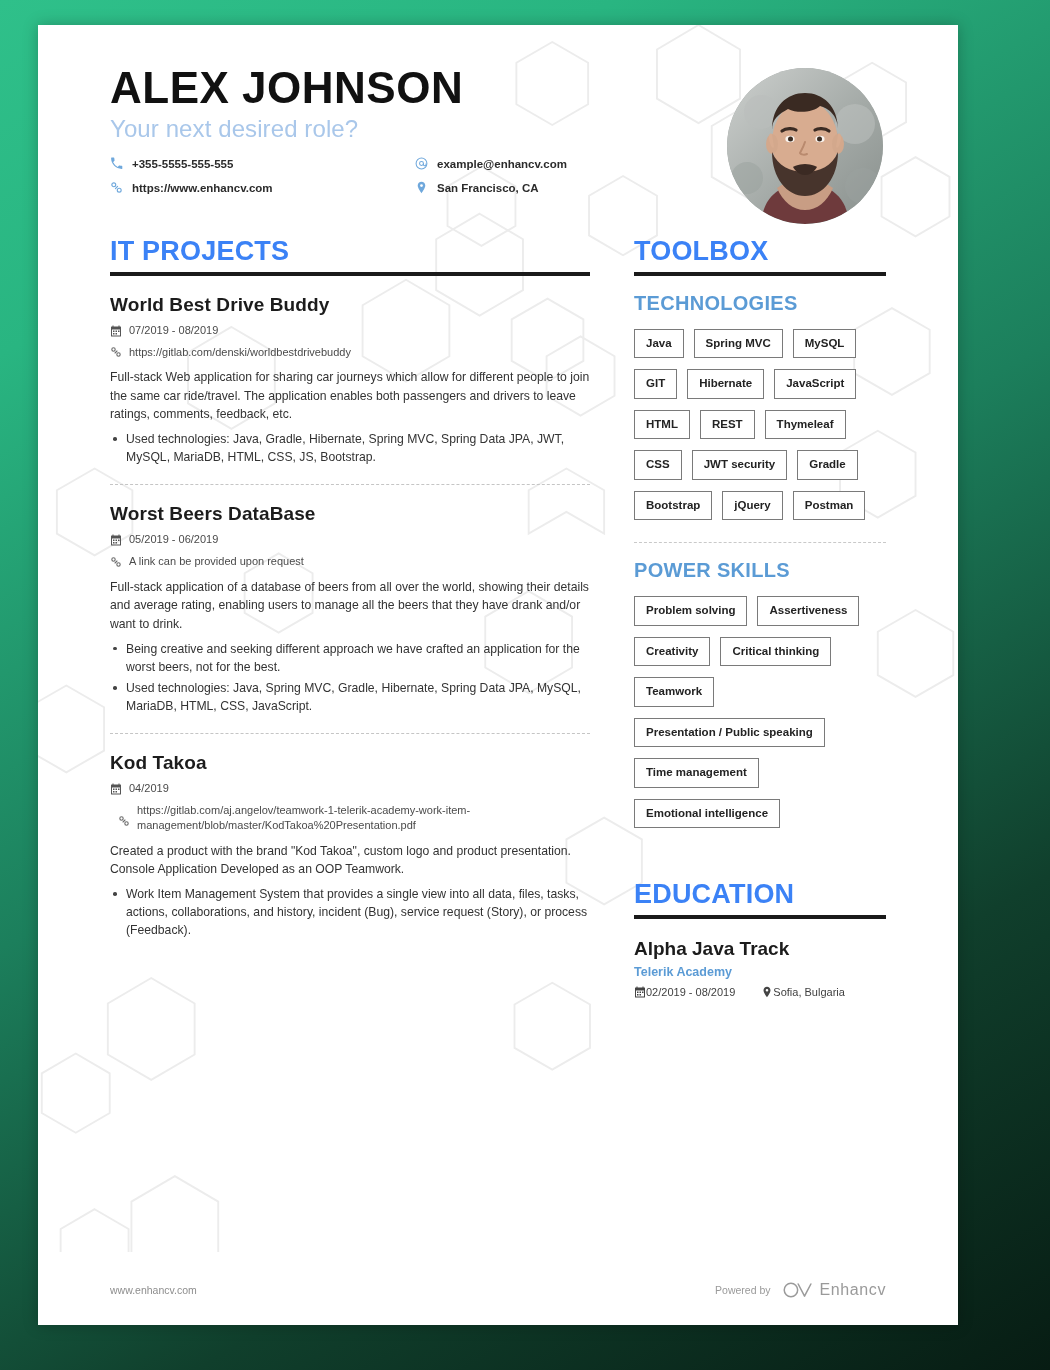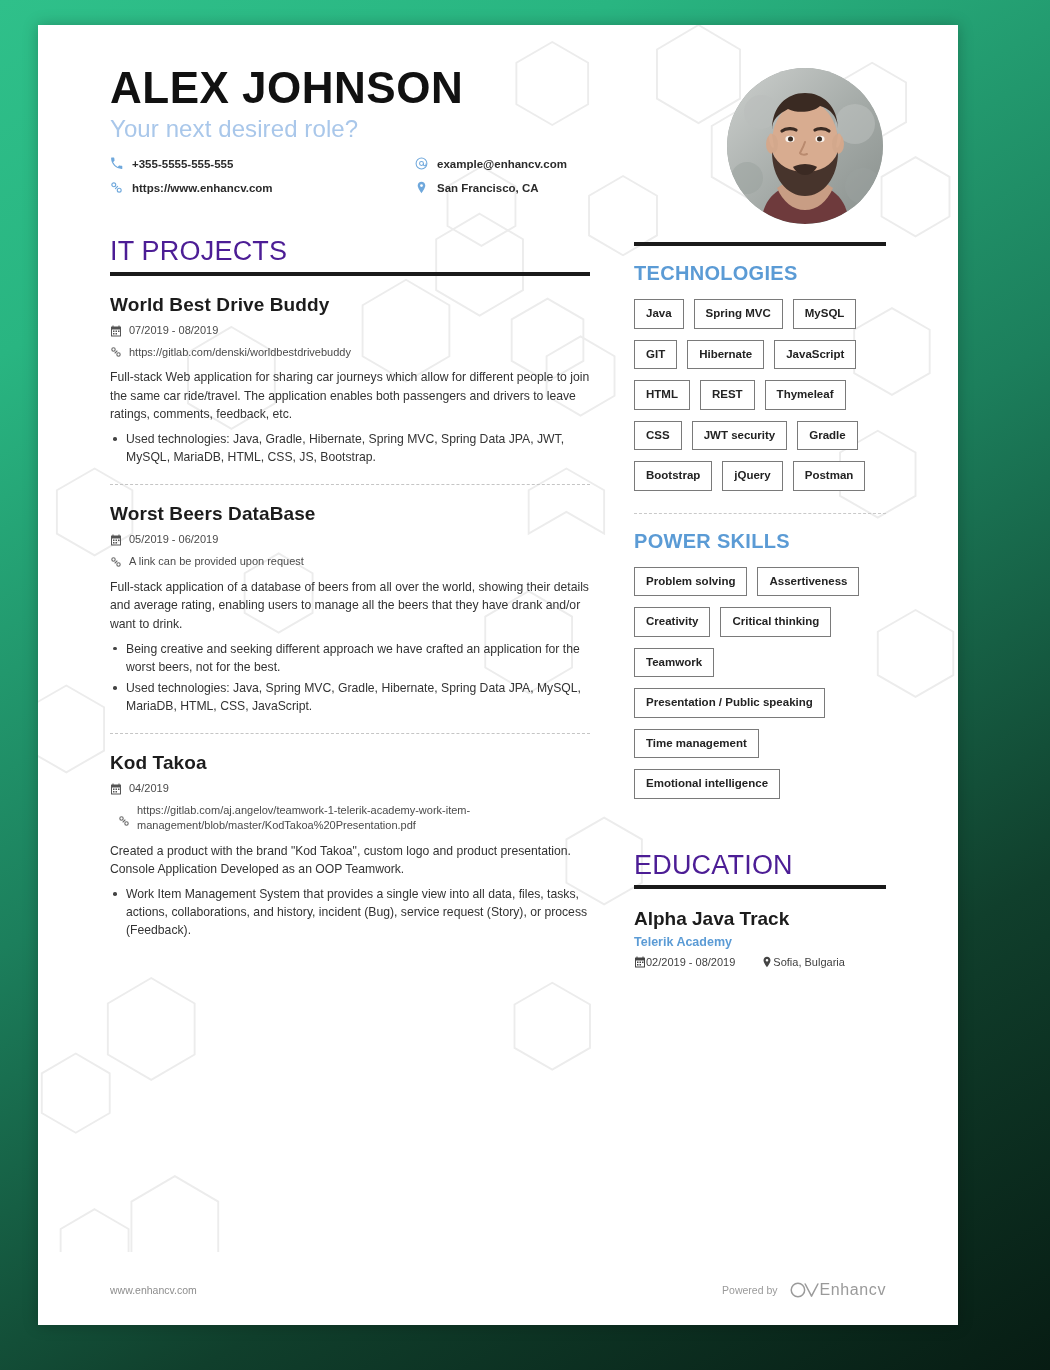--- a/index.html
+++ b/index.html
@@ -50,21 +50,21 @@
     background: radial-gradient(circle at 50% 36%, #c9cbc9 0%, #a9aeac 48%, #8e9592 100%);
   }
   .photo svg { display:block; width:100%; height:100%; }
 
   
   .cols { display: flex; gap: 44px; margin-top: 12px; }
   .colL { width: 480px; flex: none; }
   .colR { flex: 1; }
 
   .sechead {
-    font-size: 27px; font-weight: 400; color: #4c1d95;
+    font-size: 27px; font-weight: 700; color: #3b82f6;
     letter-spacing: .2px; line-height: 1.1;
   }
   .sechead-rule { border-top: 4px solid #1a1a1a; margin-top: 5px; }
 
   
   .entry { padding-top: 18px; }
   .entry-title { font-size: 19px; font-weight: 700; color: #1c1c1c; letter-spacing: .1px; }
   .meta { display:flex; align-items:center; gap: 7px; margin-top: 7px; font-size: 11px; color: #4a4a4a; }
   .meta .ic { flex:none; width: 12px; height: 12px; margin-top: 1px; display:flex; align-items:center; justify-content:center; color:#555; }
   .meta.link .ic { color:#6b6b6b; }
@@ -103,21 +103,21 @@
   .edu-meta .ic { width: 12px; height: 12px; display:flex; align-items:center; justify-content:center; color:#444; flex:none; }
 
   
   .footer {
     position: absolute; left: 72px; right: 72px; bottom: 26px;
     display: flex; align-items: center; justify-content: space-between;
     font-size: 10.5px; color: #8d8d8d;
   }
   .brand { display: flex; align-items: center; gap: 12px; }
   .brand .powered { font-size: 10.5px; color: #9a9a9a; }
-  .brand .logo { display: flex; align-items: center; }
+  .brand .logo { display: flex; align-items: center; gap: 7px; }
   .brand .logo-word { font-size: 16px; color: #9a9a9a; letter-spacing: .6px; }
 </style>
 </head>
 <body>
 
 <div class="page">
 
   <svg class="hexlayer" viewBox="0 0 975 1300" preserveAspectRatio="none">
     <g fill="none" stroke="#ececec" stroke-width="2">
       <polygon points="545,18 583,40 583,84 545,106 507,84 507,40"></polygon>
@@ -319,20 +319,21 @@
             <ul class="bullets">
               <li>Work Item Management System that provides a single view into all data, files, tasks, actions, collaborations, and history, incident (Bug), service request (Story), or process (Feedback).</li>
             </ul>
           </div>
         </div>
       </div>
 
       <div class="colR">
 
         <div>
+          <div class="sechead">TOOLBOX</div>
           <div class="sechead-rule"></div>
 
           <div class="subhead">TECHNOLOGIES</div>
           <div class="tags">
             <span class="tag">Java</span>
             <span class="tag">Spring MVC</span>
             <span class="tag">MySQL</span>
             <span class="tag">GIT</span>
             <span class="tag">Hibernate</span>
             <span class="tag">JavaScript</span>

